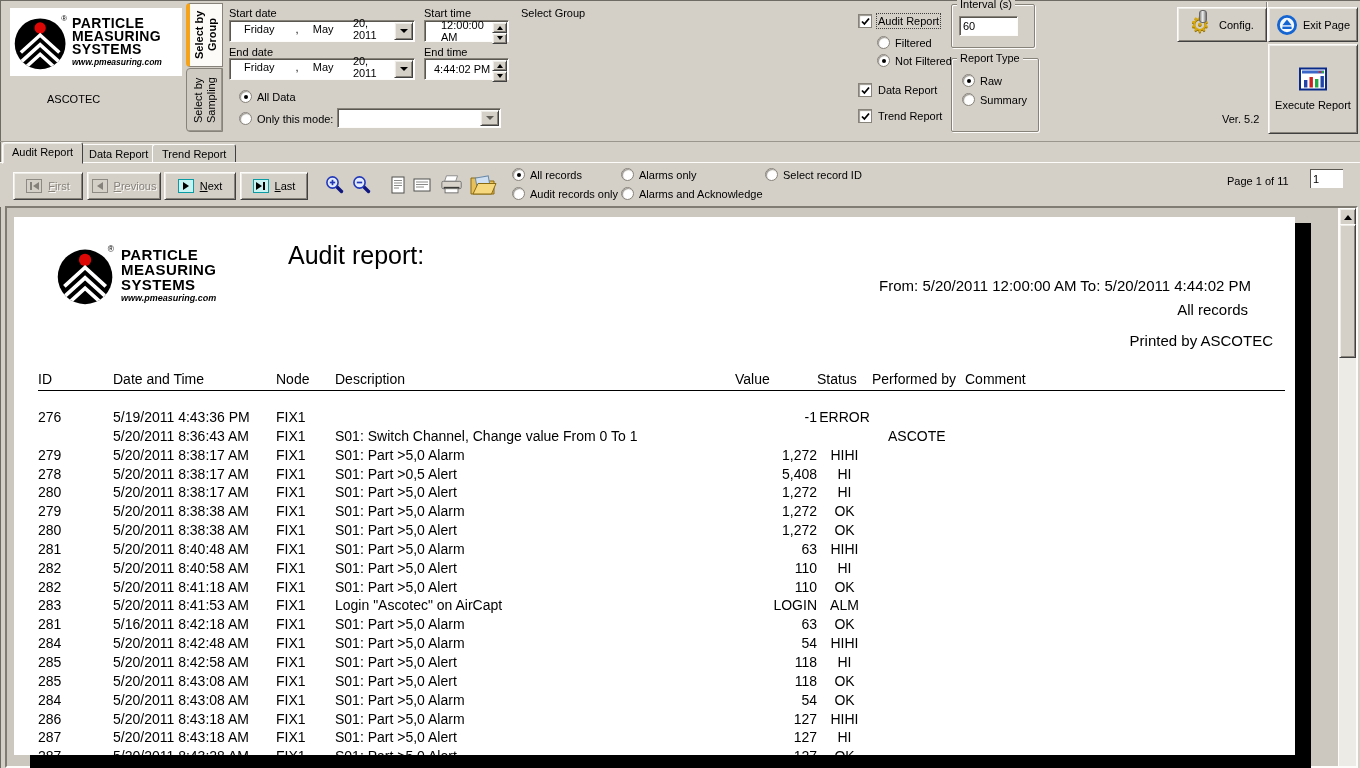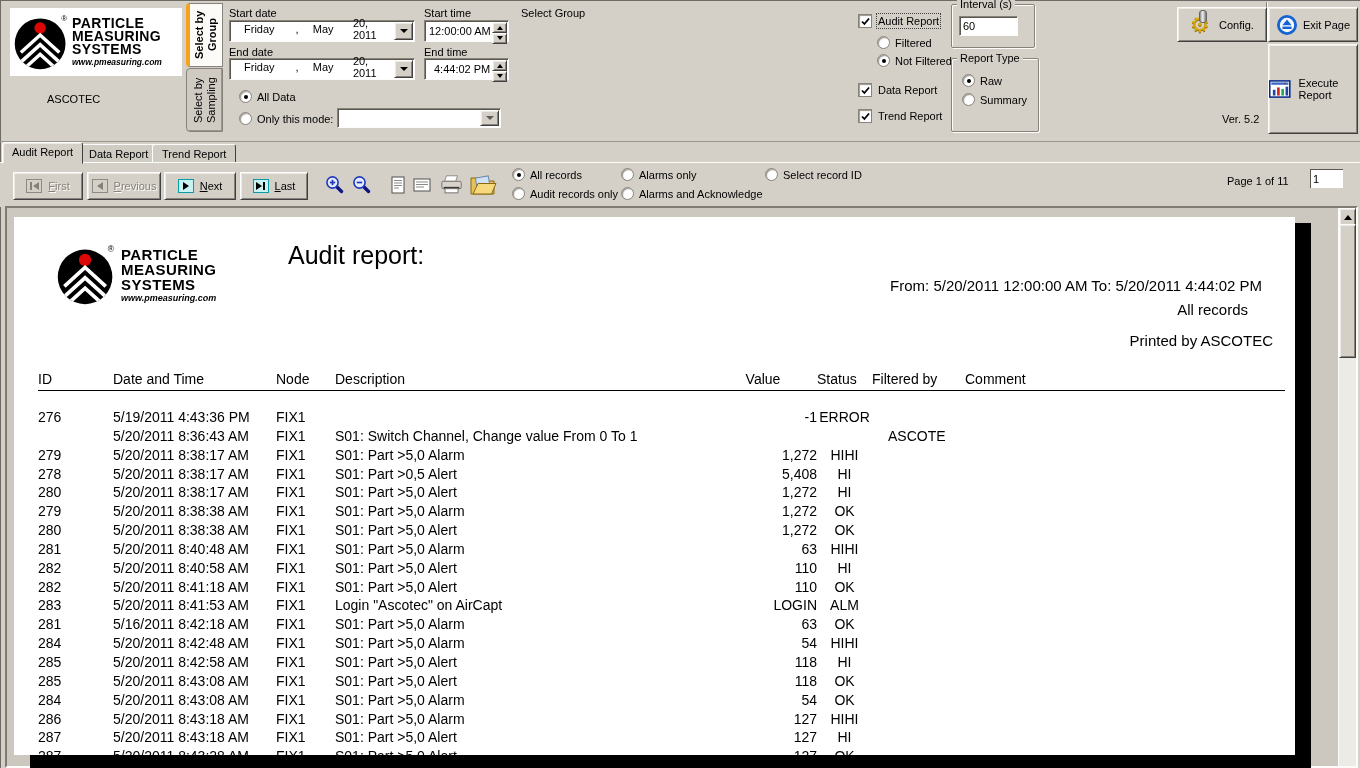--- a/index.html
+++ b/index.html
@@ -103,21 +103,21 @@
   
   .rpt-logo{position:absolute;left:41px;top:26px;display:flex;align-items:center;gap:4px}
   .rpt-title{position:absolute;left:274px;top:24px;font-size:25px}
   .r-right{position:absolute;white-space:nowrap;font-size:15px}
   .rpt-grid{display:grid;grid-template-columns:75px 163px 59px 400px 82px 55px 93px 1fr;font-size:14px}
   .rpt-head{position:absolute;left:24px;top:154px;width:1247px;border-bottom:1px solid #000;padding-bottom:3px}
   .rpt-body{position:absolute;left:24px;top:191px;width:1247px}
   .rpt-row{height:18.85px;line-height:18.8px}
   .cell{white-space:nowrap;overflow:visible}
   .c-val{text-align:right}
-  .c-val-h{text-align:center;padding-right:26px}
+  .c-val-h{text-align:left;padding-right:26px}
   .c-stat{text-align:center}
   .c-perf{padding-left:16px}
 </style>
 </head>
 <body>
 
 <div id="root">
 
   <div class="top">
 
@@ -173,21 +173,21 @@
         <span style="width:42px">May</span>
         <span>20, 2011</span>
       </span>
       <span class="dd-btn raised">
           <span class="arr-dn"></span>
         </span>
     </div>
 
     <div class="lbl" style="left:424px;top:7px">Start time</div>
     <div class="spinbox sunken" style="left:424px;top:20px;width:85px">
-      <span class="txt" style="flex:1;padding-left:4px">12:00:00 AM</span>
+      <span class="txt" style="flex:1;padding-left:16px">12:00:00 AM</span>
       <span class="spin">
         <div class="raised">
             <span class="t-up"></span>
           </div>
         <div class="raised">
             <span class="t-dn"></span>
           </div>
       </span>
     </div>
     <div class="lbl" style="left:424px;top:46px">End time</div>
@@ -277,21 +277,21 @@
       <span>Config.</span>
     </div>
     <div class="hbtn raised" style="left:1268px;top:7px;width:88px;height:33px">
       <svg width="22" height="22" viewBox="0 0 22 22">
         <circle cx="11" cy="11" r="8.6" fill="#f4f9ff" stroke="#1464d2" stroke-width="2.8"></circle>
         <path d="M11 5.6 L15.6 11.2 H6.4 Z" fill="#1464d2"></path>
         <rect x="6.4" y="12.6" width="9.2" height="2.4" fill="#1464d2"></rect>
       </svg>
       <span>Exit Page</span>
     </div>
-    <div class="hbtn raised" style="left:1268px;top:44px;width:88px;height:88px;gap:8px">
+    <div class="hbtn raised" style="left:1268px;top:44px;width:88px;height:88px;flex-direction:column;gap:8px">
       <svg width="28" height="24" viewBox="0 0 28 24">
         <rect x="1" y="1.5" width="26" height="21" fill="#fff" stroke="#0a2a8a" stroke-width="2"></rect>
         <rect x="3" y="3.5" width="22" height="3" fill="#3a66c8"></rect>
         <rect x="20" y="4" width="2" height="2" fill="#cc2222"></rect>
           <rect x="23" y="4" width="2" height="2" fill="#22aa44"></rect>
         <rect x="5" y="13" width="3.4" height="7.5" fill="#2244aa"></rect>
         <rect x="10.5" y="10" width="3.4" height="10.5" fill="#cc2222"></rect>
         <rect x="16" y="12" width="3.4" height="8.5" fill="#22aa44"></rect>
         <rect x="21.5" y="9" width="3.4" height="11.5" fill="#2244aa"></rect>
       </svg>
@@ -434,32 +434,32 @@
         </svg>
         <div class="pms-text">
           <div class="l1">PARTICLE</div>
           <div class="l1">MEASURING</div>
           <div class="l1">SYSTEMS</div>
           <div class="l2">www.pmeasuring.com</div>
         </div>
       </div>
 
       <div class="rpt-title">Audit report:</div>
-      <div class="r-right" style="top:60px;right:33px">From: 5/20/2011 12:00:00 AM To: 5/20/2011 4:44:02 PM</div>
+      <div class="r-right" style="top:60px;right:44px">From: 5/20/2011 12:00:00 AM To: 5/20/2011 4:44:02 PM</div>
       <div class="r-right" style="top:84px;right:47px">All records</div>
       <div class="r-right" style="top:115px;right:22px">Printed by ASCOTEC</div>
 
       <div class="rpt-grid rpt-head">
         <span class="cell">ID</span>
         <span class="cell">Date and Time</span>
         <span class="cell">Node</span>
         <span class="cell">Description</span>
         <span class="cell c-val-h">Value</span>
         <span class="cell">Status</span>
-        <span class="cell">Filtered by</span>
+        <span class="cell">Performed by</span>
         <span class="cell">Comment</span>
       </div>
 
       <div class="rpt-body">
   <div class="rpt-grid rpt-row">
     <span class="cell">276</span>
     <span class="cell">5/19/2011 4:43:36 PM</span>
     <span class="cell">FIX1</span>
     <span class="cell"></span>
     <span class="cell c-val">-1</span>

